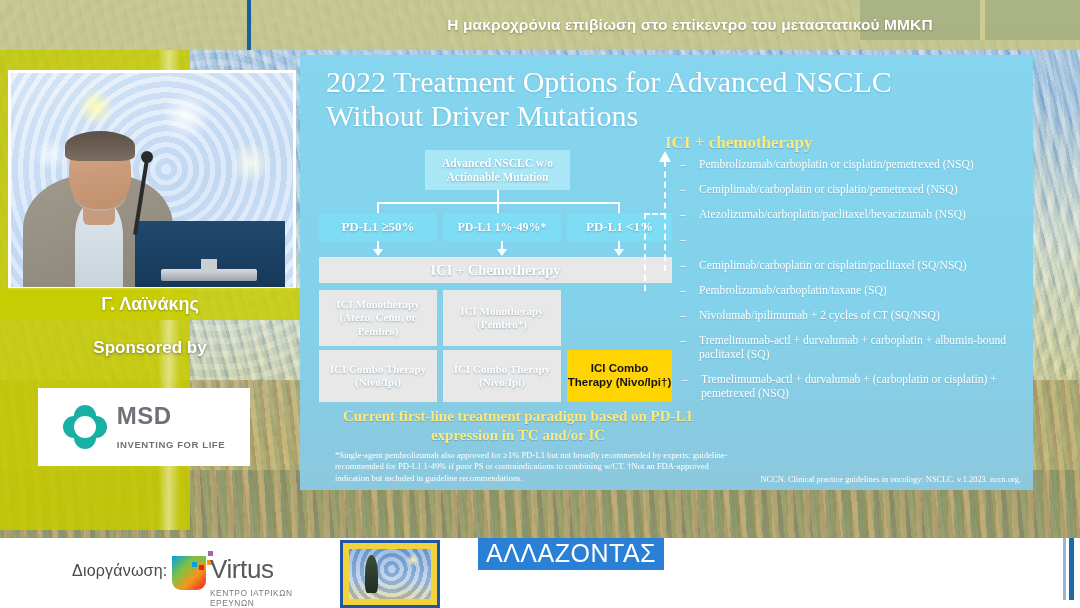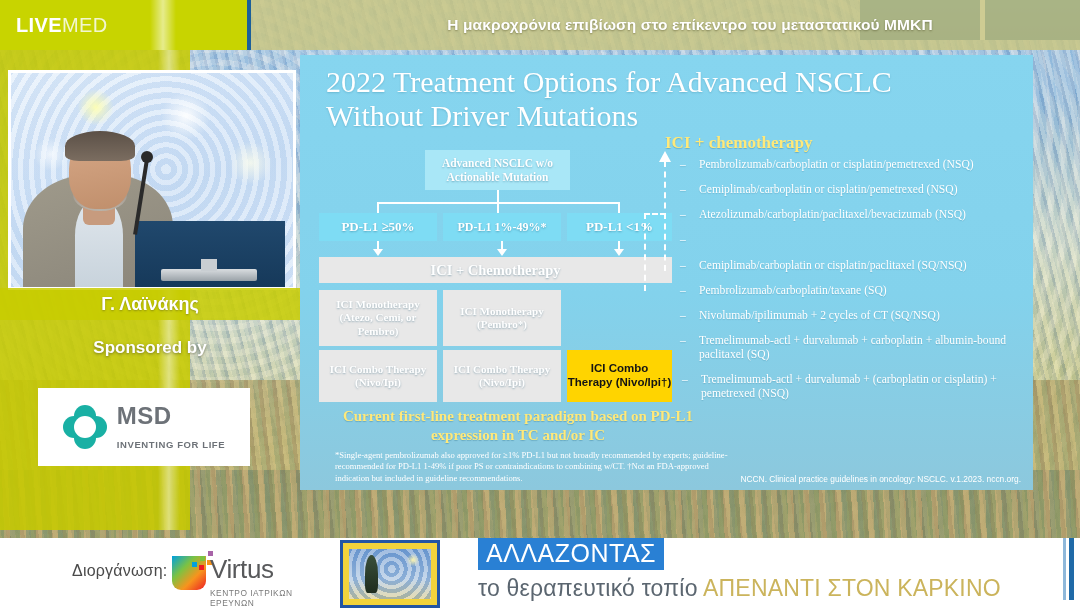--- a/index.html
+++ b/index.html
@@ -245,21 +245,21 @@
     font-size:15px; line-height:1.25; color:#ffe97a; text-align:center;
     text-shadow: 0 1px 1px rgba(0,70,100,.25);
   }
   .footnote {
     position:absolute; left:35px; top:395px; width:400px;
     font-family:"Liberation Serif", serif;
     font-size:8.6px; line-height:1.32; color:#ffffff;
   }
   .source {
     position:absolute; right:12px; bottom:6px;
-    font-family:Liberation Sans, sans-serif;
+    font-family:Liberation Serif, serif;
     font-size:8.4px; color:#ffffff;
   }
 
   
   .drugs { position:absolute; left:380px; top:103px; width:348px; }
   .drug-row {
     display:flex; gap:9px; margin-bottom:11px;
     font-family:"Liberation Serif", serif;
     font-size:11.6px; line-height:1.22; color:#ffffff;
     text-shadow: 0 1px 1px rgba(0,70,100,.18);
@@ -356,24 +356,20 @@
   <div class="bg-swirl"></div>
   <div class="bg-lower"></div>
   <div class="bg-lower2"></div>
   <div class="bg-blue-strip"></div>
   <div class="bg-blue-strip b2"></div>
   <div class="bg-white-div"></div>
 
   <div class="top-band"></div>
   <div class="top-band-title">Η μακροχρόνια επιβίωση στο επίκεντρο του μεταστατικού ΜΜΚΠ</div>
 
-  <div class="livemed">
-    <div class="sheen"></div>
-    <div class="livemed-txt"><span>LIVE</span><span class="dim">MED</span></div>
-  </div>
   <div class="livemed-edge"></div>
 
   <div class="left-col">
     <div class="stripe"></div>
   </div>
 
   <div class="video">
     <div class="v-wall"></div>
     <div class="v-person">
       <div class="v-suit"></div>
@@ -510,18 +506,17 @@
   </div>
 
   <div class="vg-thumb">
     <div class="inner">
       <div class="cypress"></div>
     </div>
   </div>
 
   <div class="allaz">
     <div><span class="allaz-1">ΑΛΛΑΖΟΝΤΑΣ</span></div>
-    <div class="allaz-2"><span>το θεραπευτικό τοπίο </span><span class="gold">ΑΠΕΝΑΝΤΙ ΣΤΟΝ ΚΑΡΚΙΝΟ</span></div>
   </div>
   <div class="blue-edge"></div>
   <div class="blue-edge2"></div>
 
 </div>
 
 </body></html>

